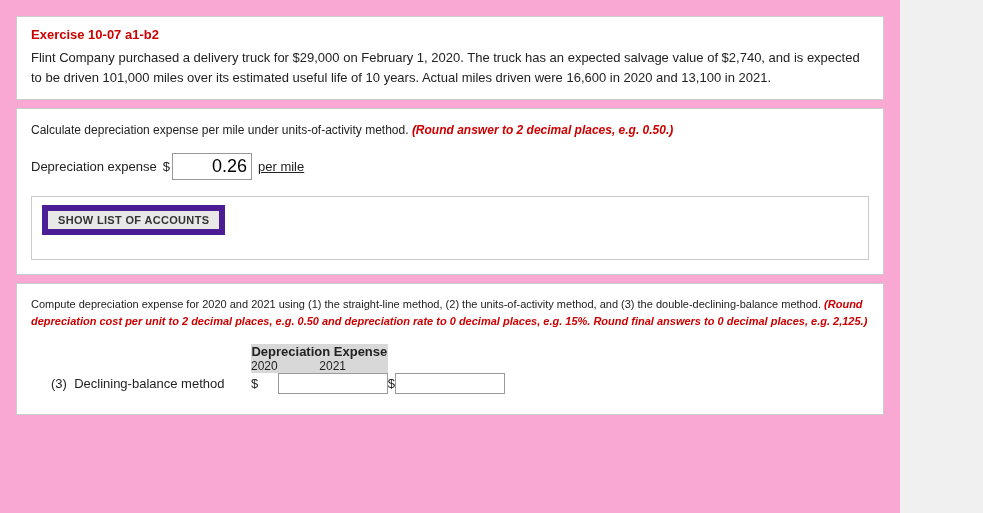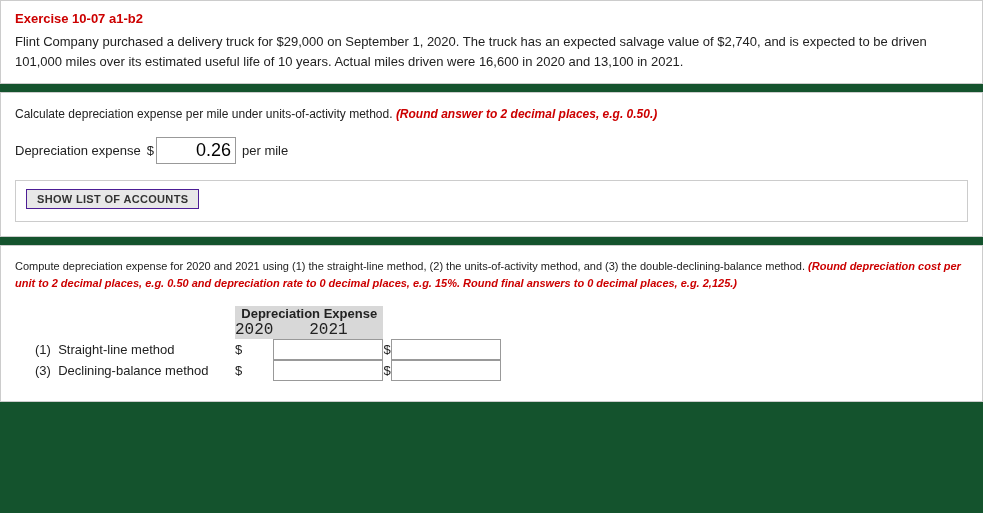--- a/index.html
+++ b/index.html
@@ -3,24 +3,24 @@
   <meta charset="utf-8">
   <style>
     * { box-sizing: border-box; margin: 0; padding: 0; }
     body {
       font-family: Arial, sans-serif;
       font-size: 13px;
       background: #f0f0f0;
       color: #222;
     }
     .page-wrapper {
-      width: 983px;
+      width: 900px;
       min-height: 513px;
-      background: #14532d;
-      padding: 0;
+      background: #f9a8d4;
+      padding: 16px;
     }
     
     .top-section {
       background: #fff;
       border: 1px solid #ccc;
       padding: 10px 14px 12px 14px;
       margin-bottom: 8px;
     }
     .exercise-title {
       color: #c00;
@@ -67,35 +67,36 @@
       width: 80px;
       border: 1px solid #999;
       padding: 2px 4px;
       font-size: 18px;
       text-align: right;
       background: #fff;
     }
     .per-mile-text {
       font-size: 13px;
       margin-left: 6px;
+      text-decoration: underline;
     }
     .buttons-area {
       border: 1px solid #ccc;
       padding: 8px 10px;
       margin-bottom: 0;
     }
     .show-list-btn, .link-to-text-btn {
       display: inline-block;
       background: #e8e8e8;
-      border: 1px solid #4c1d95;
+      border: 6px solid #4c1d95;
       padding: 3px 10px;
       font-size: 11px;
       font-weight: bold;
       cursor: pointer;
-      margin-bottom: 4px;
+      margin-bottom: 16px;
       letter-spacing: 0.03em;
       color: #333;
       text-transform: uppercase;
     }
     .link-to-text-btn {
       display: block;
       margin-top: 2px;
     }
     
     .bottom-section {
@@ -127,25 +128,24 @@
     }
     .col-header {
       text-align: center;
       font-weight: bold;
       font-size: 13px;
       padding: 4px 8px 2px 8px;
       background: #d8d8d8;
     }
     .col-year {
       text-align: center;
-      font-size: 16px;
+      font-size: 12px;
       padding: 2px 8px 4px 8px;
       background: #d8d8d8;
       font-weight: normal;
-      font-family: Liberation Mono, monospace;
     }
     .col-input-cell {
       padding: 6px 8px;
     }
     .method-label-cell {
       padding: 6px 0px 6px 0;
       vertical-align: middle;
     }
     .table-input {
       width: 110px;
@@ -164,21 +164,21 @@
       background: #d8d8d8;
     }
   </style>
 </head>
 <body>
 
 <div class="page-wrapper">
 
   <div class="top-section">
     <div class="exercise-title">Exercise 10-07 a1-b2</div>
-    <div class="problem-text">Flint Company purchased a delivery truck for $29,000 on September 1, 2020. The truck has an expected salvage value of $2,740, and is expected to be driven 101,000 miles over its estimated useful life of 10 years. Actual miles driven were 16,600 in 2020 and 13,100 in 2021.</div>
+    <div class="problem-text">Flint Company purchased a delivery truck for $29,000 on February 1, 2020. The truck has an expected salvage value of $2,740, and is expected to be driven 101,000 miles over its estimated useful life of 10 years. Actual miles driven were 16,600 in 2020 and 13,100 in 2021.</div>
   </div>
 
   <div class="middle-section">
     <div class="instruction-text">
       <span>Calculate depreciation expense per mile under units-of-activity method. </span><span class="instruction-italic">(Round answer to 2 decimal places, e.g. 0.50.)</span>
     </div>
     <div class="dep-expense-row">
       <span class="dep-expense-label">Depreciation expense</span>
       <span class="dollar-sign">$</span>
       <input class="dep-input" type="text" value="0.26" style="">
@@ -202,33 +202,20 @@
           </tr>
           <tr>
             <th class="col-label"></th>
             <th class="col-year header-row-span">2020</th>
             <th class="col-year header-row-span">2021</th>
           </tr>
         </thead>
         <tbody>
           <tr>
             <td class="method-label-cell">
-              <span>(1)&nbsp;&nbsp;</span><span>Straight-line method</span>
-            </td>
-            <td class="dollar-cell">$</td>
-            <td class="col-input-cell">
-              <input class="table-input" type="text" value="" style="">
-            </td>
-            <td class="dollar-cell">$</td>
-            <td class="col-input-cell">
-              <input class="table-input" type="text" value="" style="">
-            </td>
-          </tr>
-          <tr>
-            <td class="method-label-cell">
               <span>(3)&nbsp;&nbsp;</span><span>Declining-balance method</span>
             </td>
             <td class="dollar-cell">$</td>
             <td class="col-input-cell">
               <input class="table-input" type="text" value="" style="">
             </td>
             <td class="dollar-cell">$</td>
             <td class="col-input-cell">
               <input class="table-input" type="text" value="" style="">
             </td>

